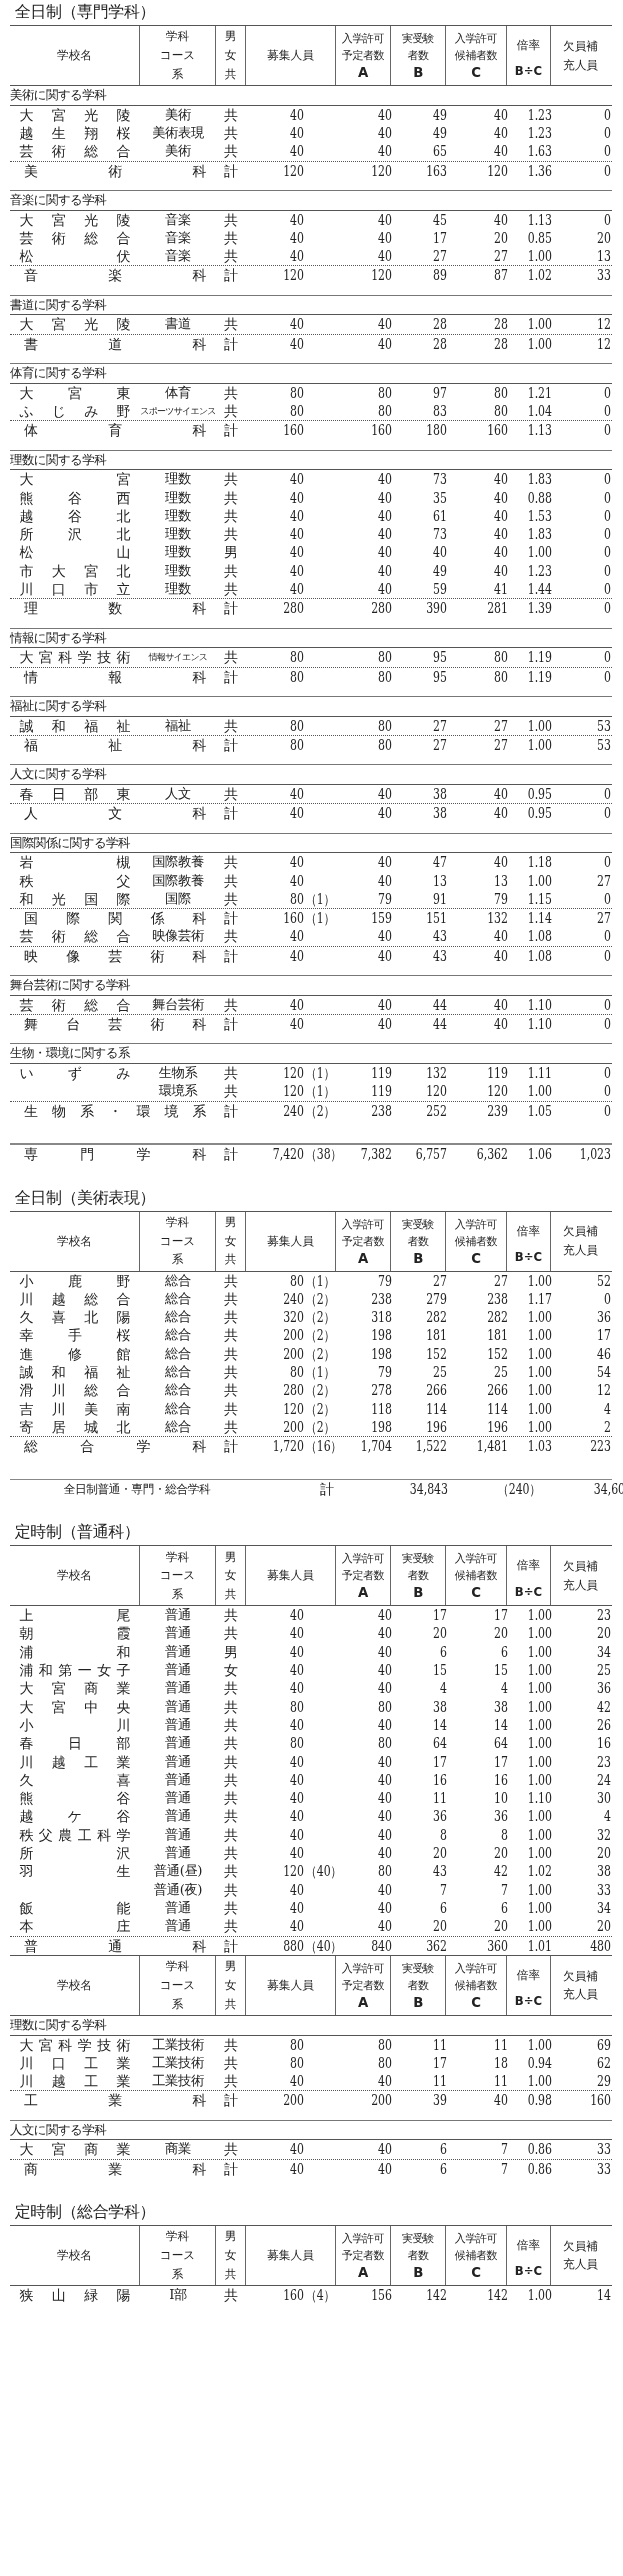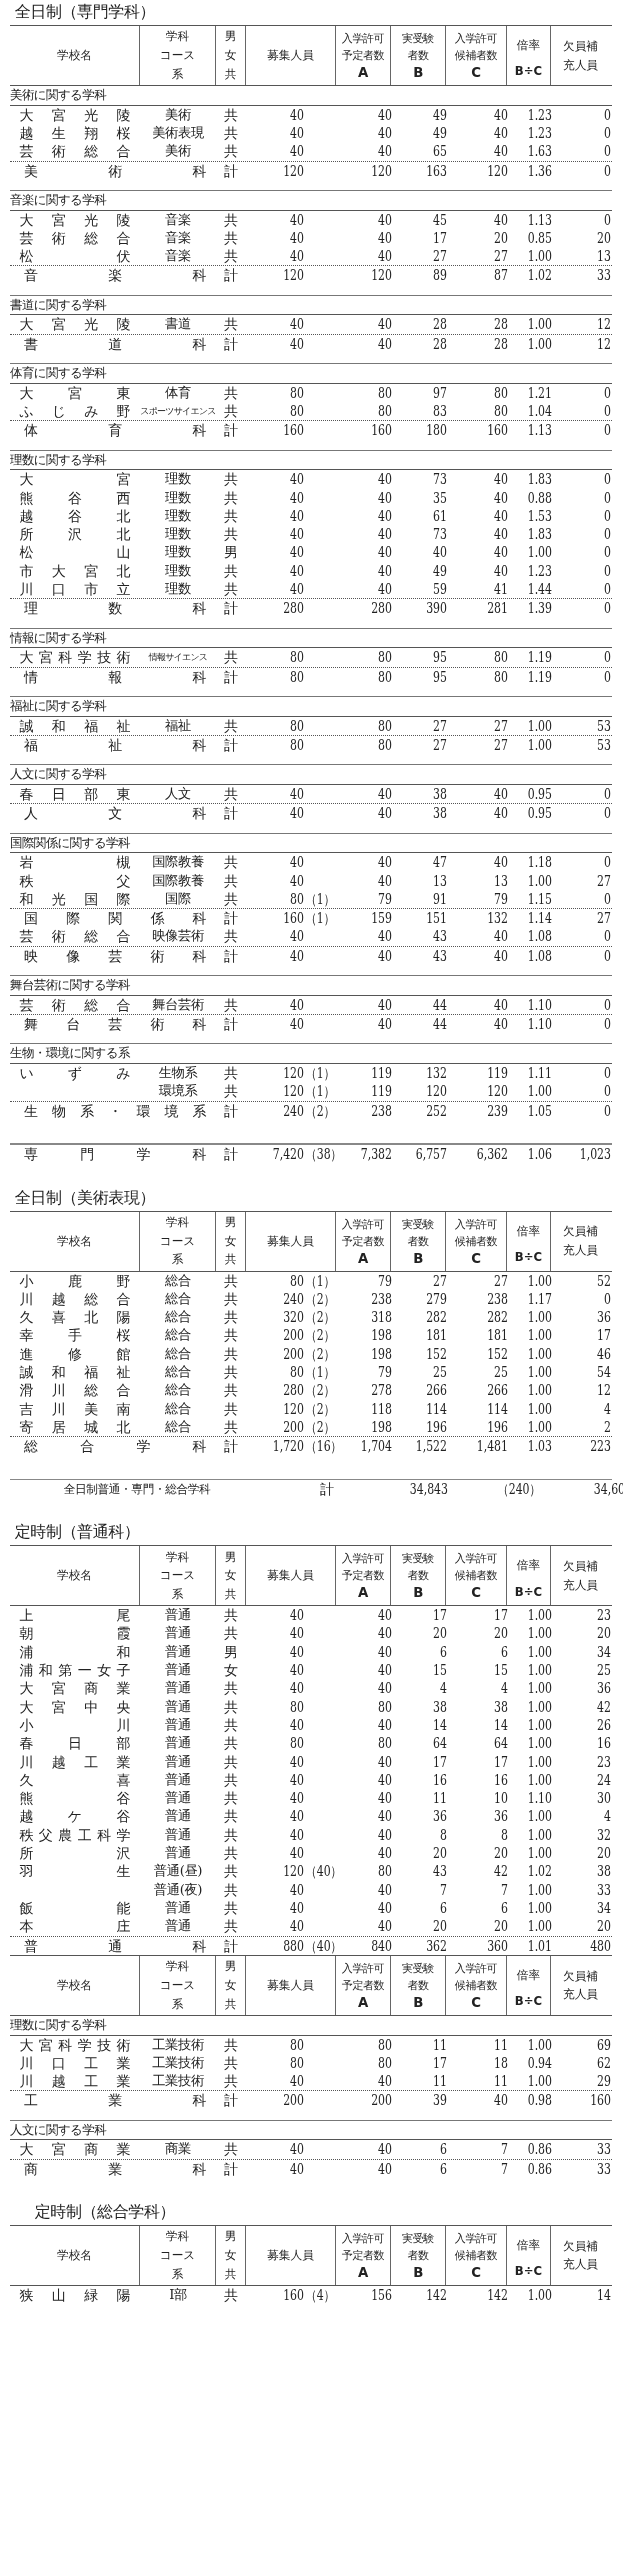--- a/index.html
+++ b/index.html
@@ -1473,21 +1473,21 @@
         <div class="sex">計</div>
         <div class="num">40</div>
         <div class="paren"></div>
         <div class="num">40</div>
         <div class="num">6</div>
         <div class="num">7</div>
         <div class="num">0.86</div>
         <div class="num">33</div>
       </div>
     </div>
-    <div class="part-title" style="margin-top: 22px; margin-left: 20px;">定時制（総合学科）</div>
+    <div class="part-title" style="margin-top: 22px;">定時制（総合学科）</div>
   <div class="hdr">
     <div>
         <span>学校名</span>
       </div>
     <div>
         <span>学科</span>
         <span>コース</span>
         <span>系</span>
       </div>
     <div>

